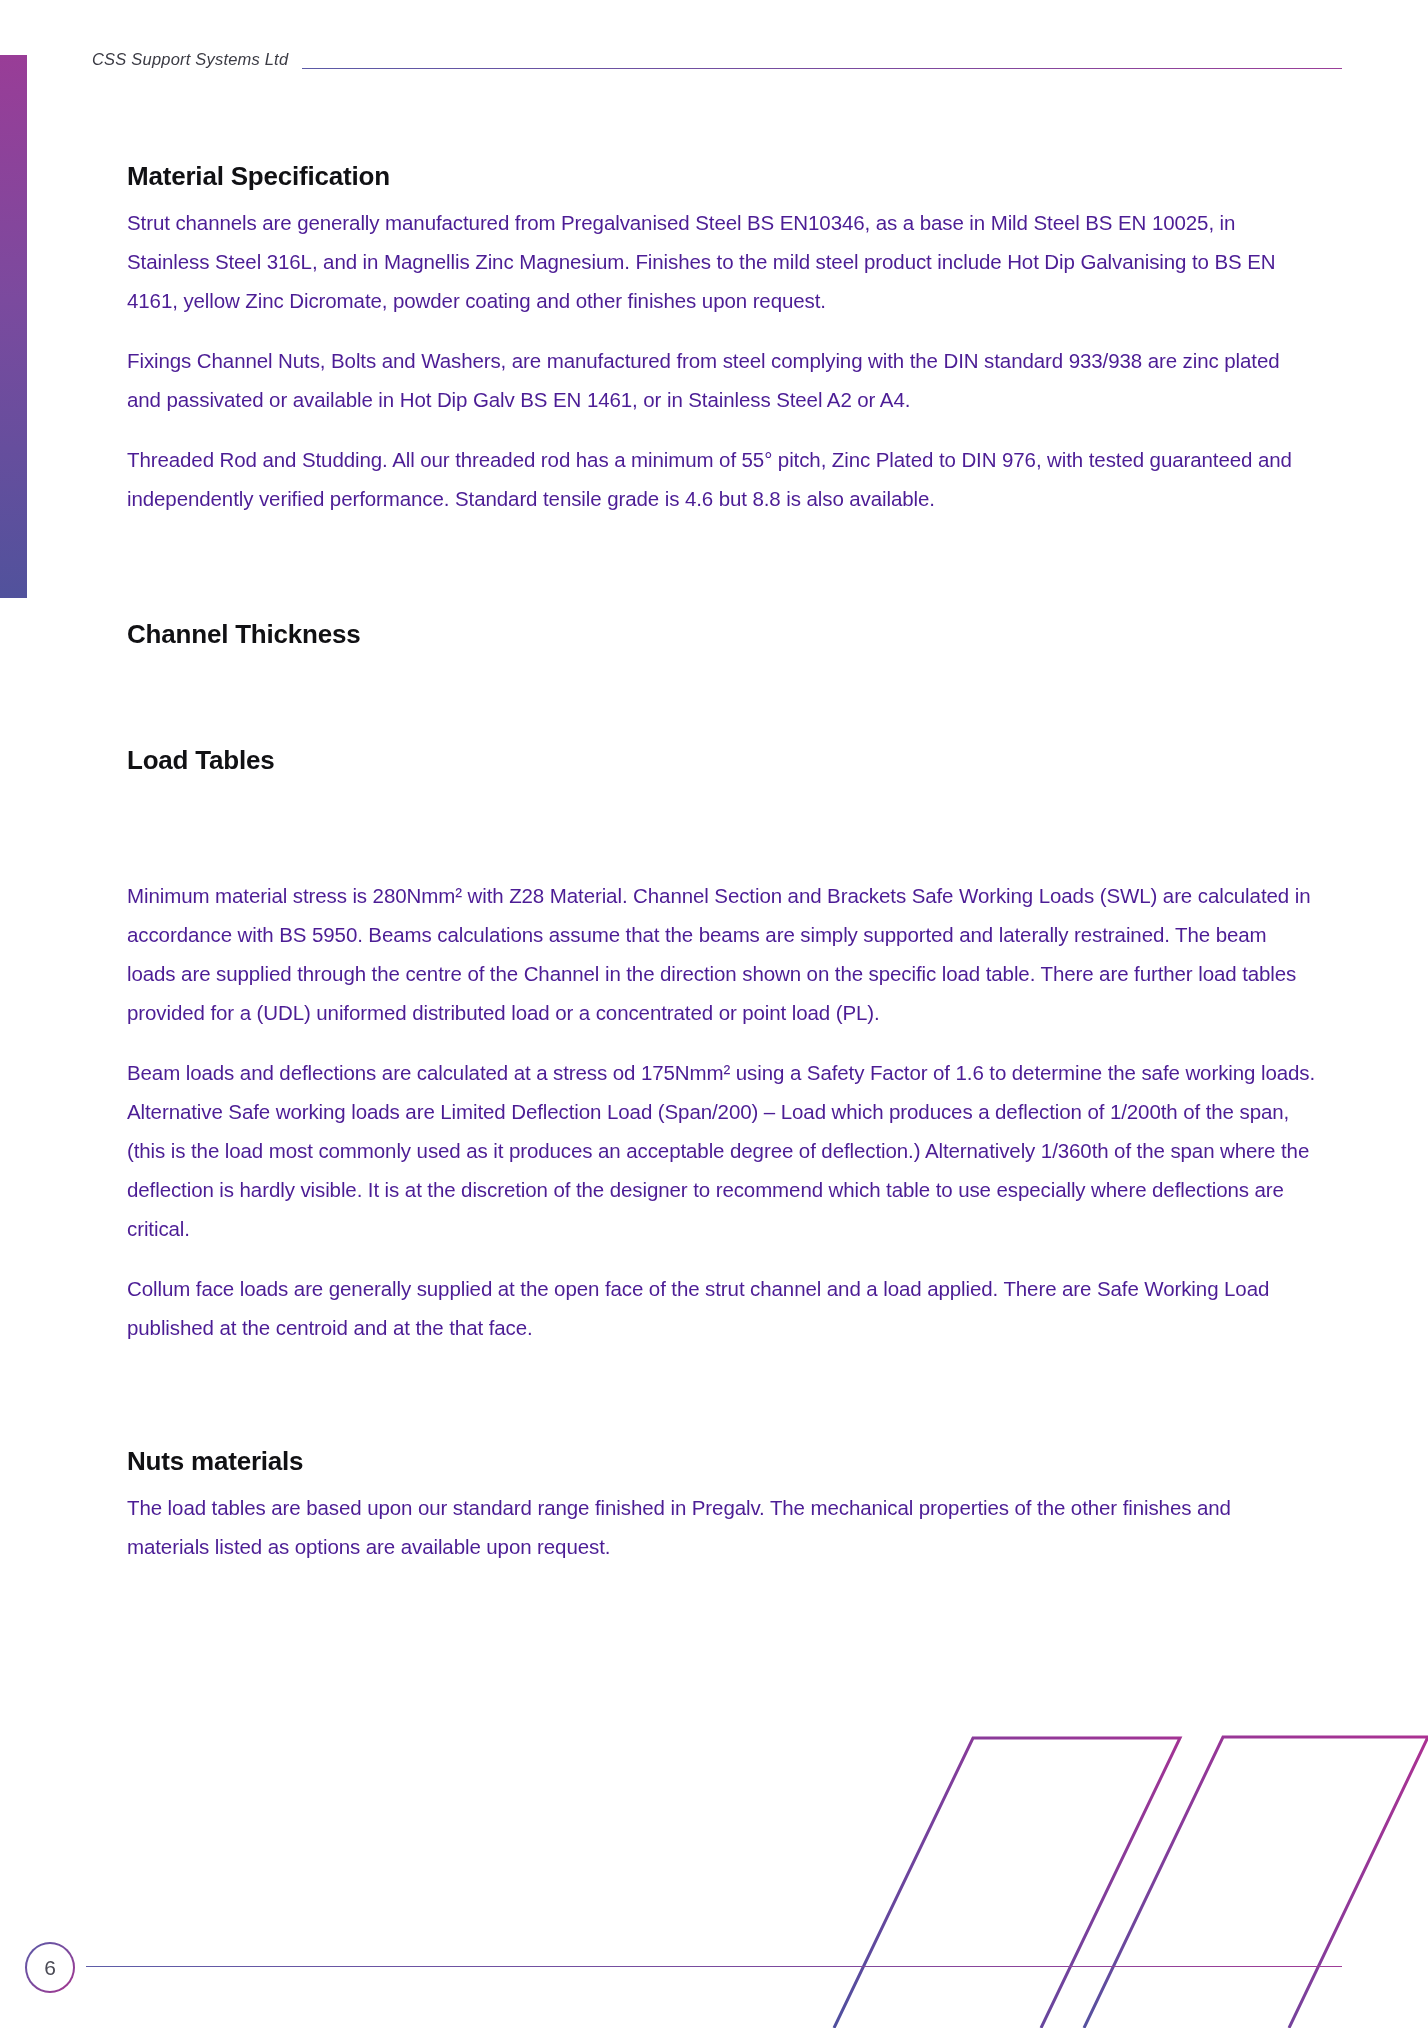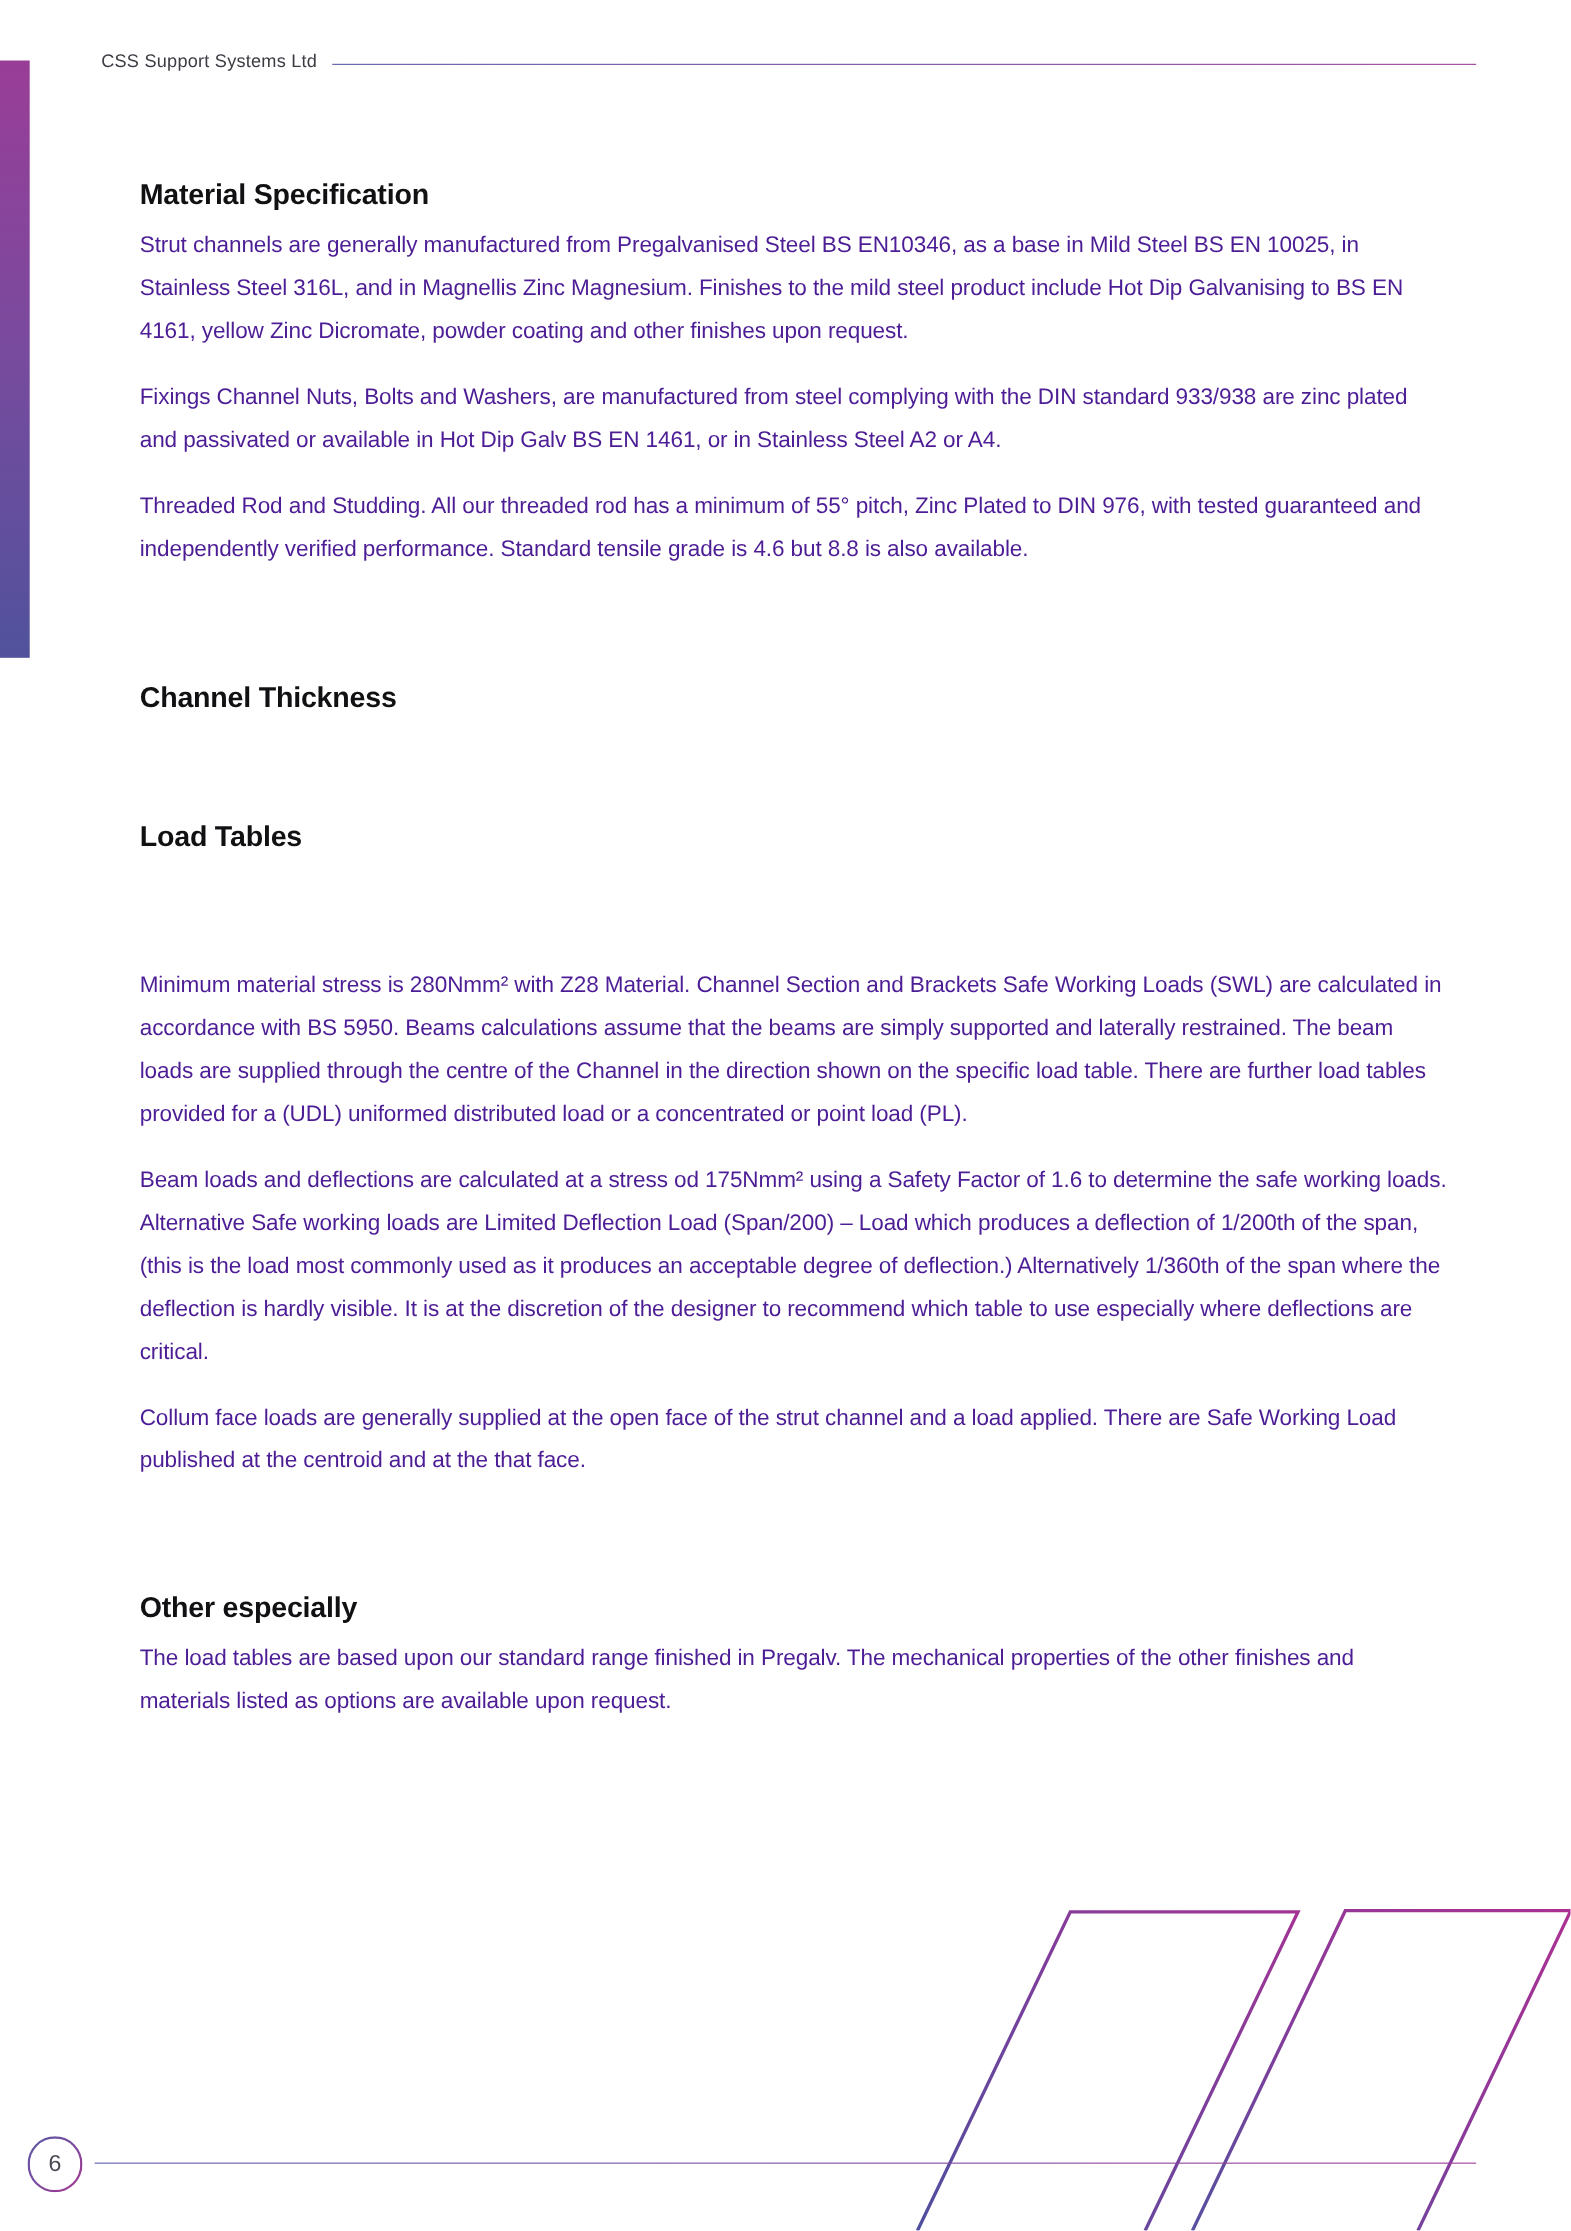--- a/index.html
+++ b/index.html
@@ -30,21 +30,22 @@
   }
 
   
   .header {
     position: absolute;
     left: 92px;
     top: 43px;
     width: 1250px;
     height: 26px;
     display: flex;
-    align-items: center;
+    align-items: flex-end;
+    font-style: italic;
   }
   .header-title {
     font-size: 16.5px;
     letter-spacing: 0.2px;
     color: #3b3b44;
     white-space: nowrap;
     font-weight: 400;
   }
   .header-rule {
     flex: 1;
@@ -171,21 +172,21 @@
 
     <div class="section">
       <p class="body-text">Minimum material stress is 280Nmm² with Z28 Material. Channel Section and Brackets Safe Working Loads (SWL) are calculated in accordance with  BS 5950. Beams calculations assume that the  beams are simply supported and laterally restrained. The beam loads are supplied through the centre of the Channel in the direction shown on the specific load table. There are further load tables provided for a  (UDL) uniformed distributed load or a concentrated or point  load  (PL).</p>
       <p class="body-text">Beam loads and deflections are calculated at a stress od 175Nmm² using a Safety Factor of 1.6 to determine the safe working loads.  Alternative Safe  working loads are Limited Deflection Load (Span/200) – Load which produces a deflection of 1/200th of the span, (this is the load most commonly used as it produces an acceptable degree of deflection.) Alternatively 1/360th of the span where the deflection is  hardly visible. It is at the discretion of the designer to recommend which table to use especially where deflections are critical.</p>
       <p class="body-text">Collum face loads are generally supplied at the open face of the strut channel and a load applied. There are Safe Working Load  published at the centroid and at the that face.</p>
     </div>
 
     <div class="gap-md"></div>
 
     <div class="section">
-      <h2 class="sec-heading">Other especially</h2>
+      <h2 class="sec-heading">Nuts materials</h2>
       <p class="body-text">The load tables are based upon our standard range finished in Pregalv. The mechanical properties of the other finishes and materials listed as options are available upon request.</p>
     </div>
 
   </div>
 
   <svg class="deco" viewBox="0 0 668 328">
     <defs>
       <linearGradient id="gradA" x1="0" y1="1" x2="1" y2="0">
         <stop offset="0%" stop-color="#4f4f9e"></stop>
         <stop offset="55%" stop-color="#7b3f9c"></stop>

